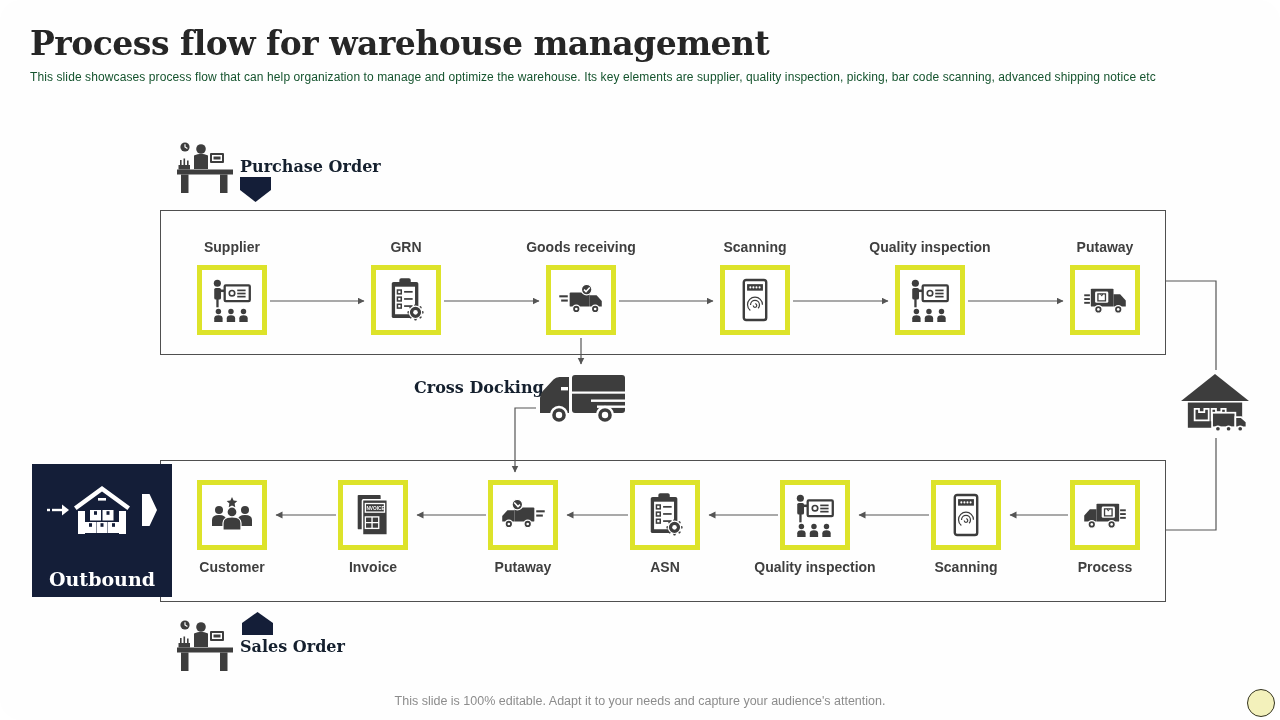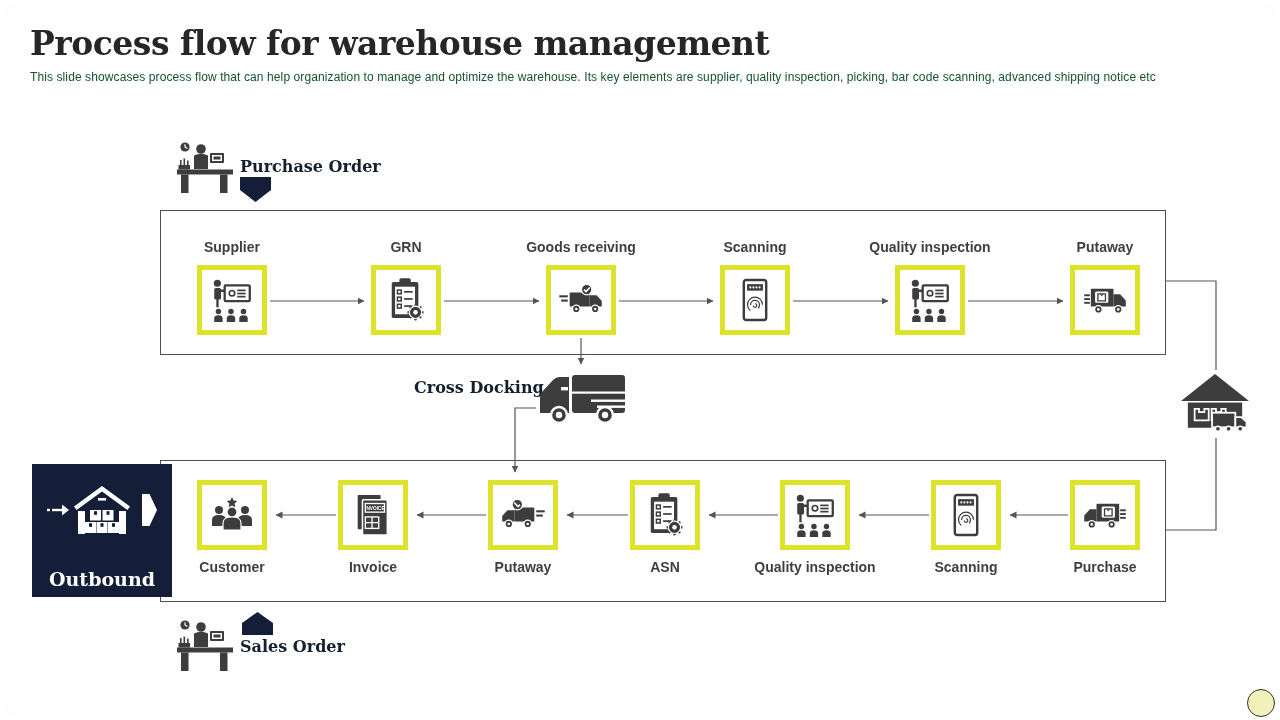--- a/index.html
+++ b/index.html
@@ -348,24 +348,25 @@
         <use href="#i-boxtruck"></use>
       </svg>
   </div>
 
   <div class="abs step-label" style="left:147px;top:559px;">Customer</div>
   <div class="abs step-label" style="left:288px;top:559px;">Invoice</div>
   <div class="abs step-label" style="left:438px;top:559px;">Putaway</div>
   <div class="abs step-label" style="left:580px;top:559px;">ASN</div>
   <div class="abs step-label" style="left:730px;top:559px;">Quality inspection</div>
   <div class="abs step-label" style="left:881px;top:559px;">Scanning</div>
-  <div class="abs step-label" style="left:1020px;top:559px;">Purchase</div>
+  <div class="abs step-label" style="left:1020px;top:559px;">Process</div>
 
   <div class="abs penta-up" style="left:242px;top:612px;"></div>
   <svg class="abs" style="left:176px;top:617px;" width="58" height="54">
       <use href="#i-desk"></use>
     </svg>
   <div class="abs serif-label" style="left:240px;top:637px;">Sales Order</div>
 
+  <div class="abs" id="footer">This slide is 100% editable. Adapt it to your needs and capture your audience's attention.</div>
 
   <div class="abs" id="corner-circle"></div>
 
 </div>
 
 </body></html>

